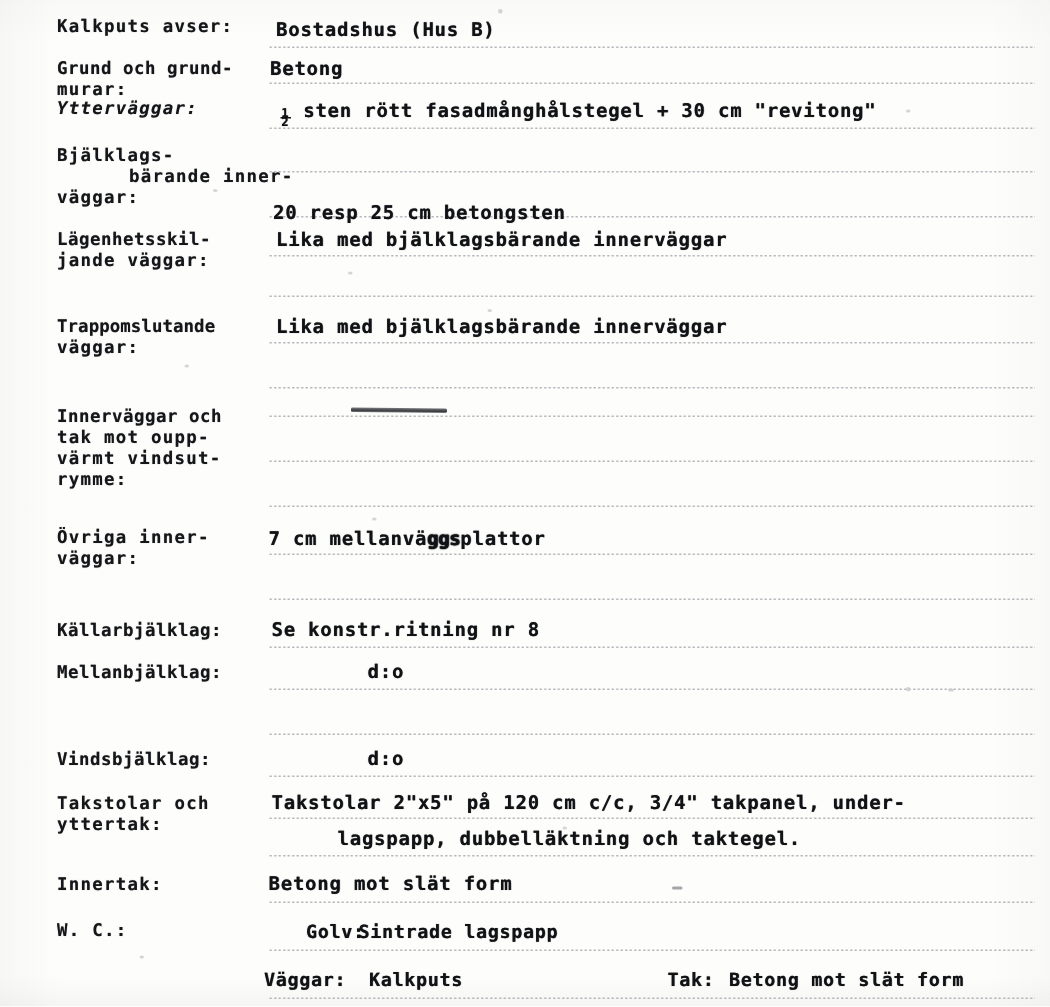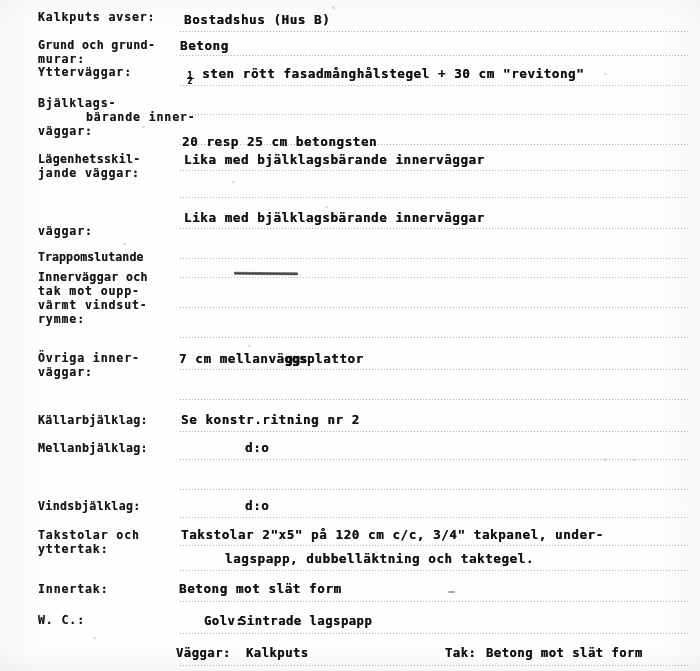--- a/index.html
+++ b/index.html
@@ -35,21 +35,21 @@
     top: 0;
     color: #15161a;
     font-size: 11.6px;
     letter-spacing: 0.85px;
     line-height: 14.6px;
     white-space: pre;
     font-weight: 700;
     text-shadow: 0 0 0.55px rgba(0,0,0,0.55);
   }
   .label.tight { letter-spacing: 0.35px; }
-  .label.tighter { letter-spacing: 0.05px; margin-top: 40px; }
+  .label.tighter { letter-spacing: 0.05px; }
 
   
   .rule {
     position: absolute;
     height: 1px;
     background-image: radial-gradient(circle, #a9abb0 0.6px, rgba(255,255,255,0) 0.75px);
     background-size: 3px 1px;
     background-repeat: repeat-x;
     opacity: 0.95;
   }
@@ -138,21 +138,21 @@
   </div>
 
   <div class="row" style="top:38px;">
     <span class="label tight" style="top:0px;">Grund och grund-</span>
     <span class="label" style="top:14px;">murar:</span>
     <span class="rule" style="left:179px; top:17px; width:511px;"></span>
     <span class="val" style="left:180px; top:0px;">Betong</span>
   </div>
 
   <div class="row" style="top:64px;">
-    <span class="label" style="top:1px;">Ytterväggar:</span>
+    <span class="label" style="top:1px;font-style:italic;">Ytterväggar:</span>
     <span class="rule" style="left:179px; top:21px; width:511px;"></span>
     <span class="val" style="left:186px; top:2px;"><span class="frac"><span class="n">1</span><span class="bar"></span><span class="d">2</span></span><span> sten rött fasadmånghålstegel + 30 cm "revitong"</span></span>
   </div>
 
   <div class="row" style="top:96px;">
     <span class="label" style="top:0px;">Bjälklags-</span>
     <span class="label" style="top:14px;margin-left:48px;">bärande inner-</span>
     <span class="label" style="top:28px;">väggar:</span>
     <span class="rule" style="left:179px; top:18px; width:511px;"></span>
     <span class="rule" style="left:179px; top:48px; width:511px;"></span>
@@ -190,21 +190,21 @@
     <span class="label" style="top:0px;">Övriga inner-</span>
     <span class="label" style="top:14px;">väggar:</span>
     <span class="rule" style="left:179px; top:18px; width:511px;"></span>
     <span class="rule" style="left:179px; top:48px; width:511px;"></span>
     <span class="val" style="left:179px; top:0px;"><span>7 cm mellanvä</span><span class="overtype">ggs</span><span>plattor</span></span>
   </div>
 
   <div class="row" style="top:412px;">
     <span class="label tight" style="top:1px;">Källarbjälklag:</span>
     <span class="rule" style="left:179px; top:19px; width:511px;"></span>
-    <span class="val" style="left:181px; top:0px;">Se konstr.ritning nr 2</span>
+    <span class="val" style="left:181px; top:0px;">Se konstr.ritning nr 8</span>
   </div>
 
   <div class="row" style="top:440px;">
     <span class="label tight" style="top:1px;">Mellanbjälklag:</span>
     <span class="rule" style="left:179px; top:19px; width:511px;"></span>
     <span class="rule" style="left:179px; top:49px; width:511px;"></span>
     <span class="val" style="left:245px; top:0px;">d:o</span>
   </div>
 
   <div class="row" style="top:498px;">

